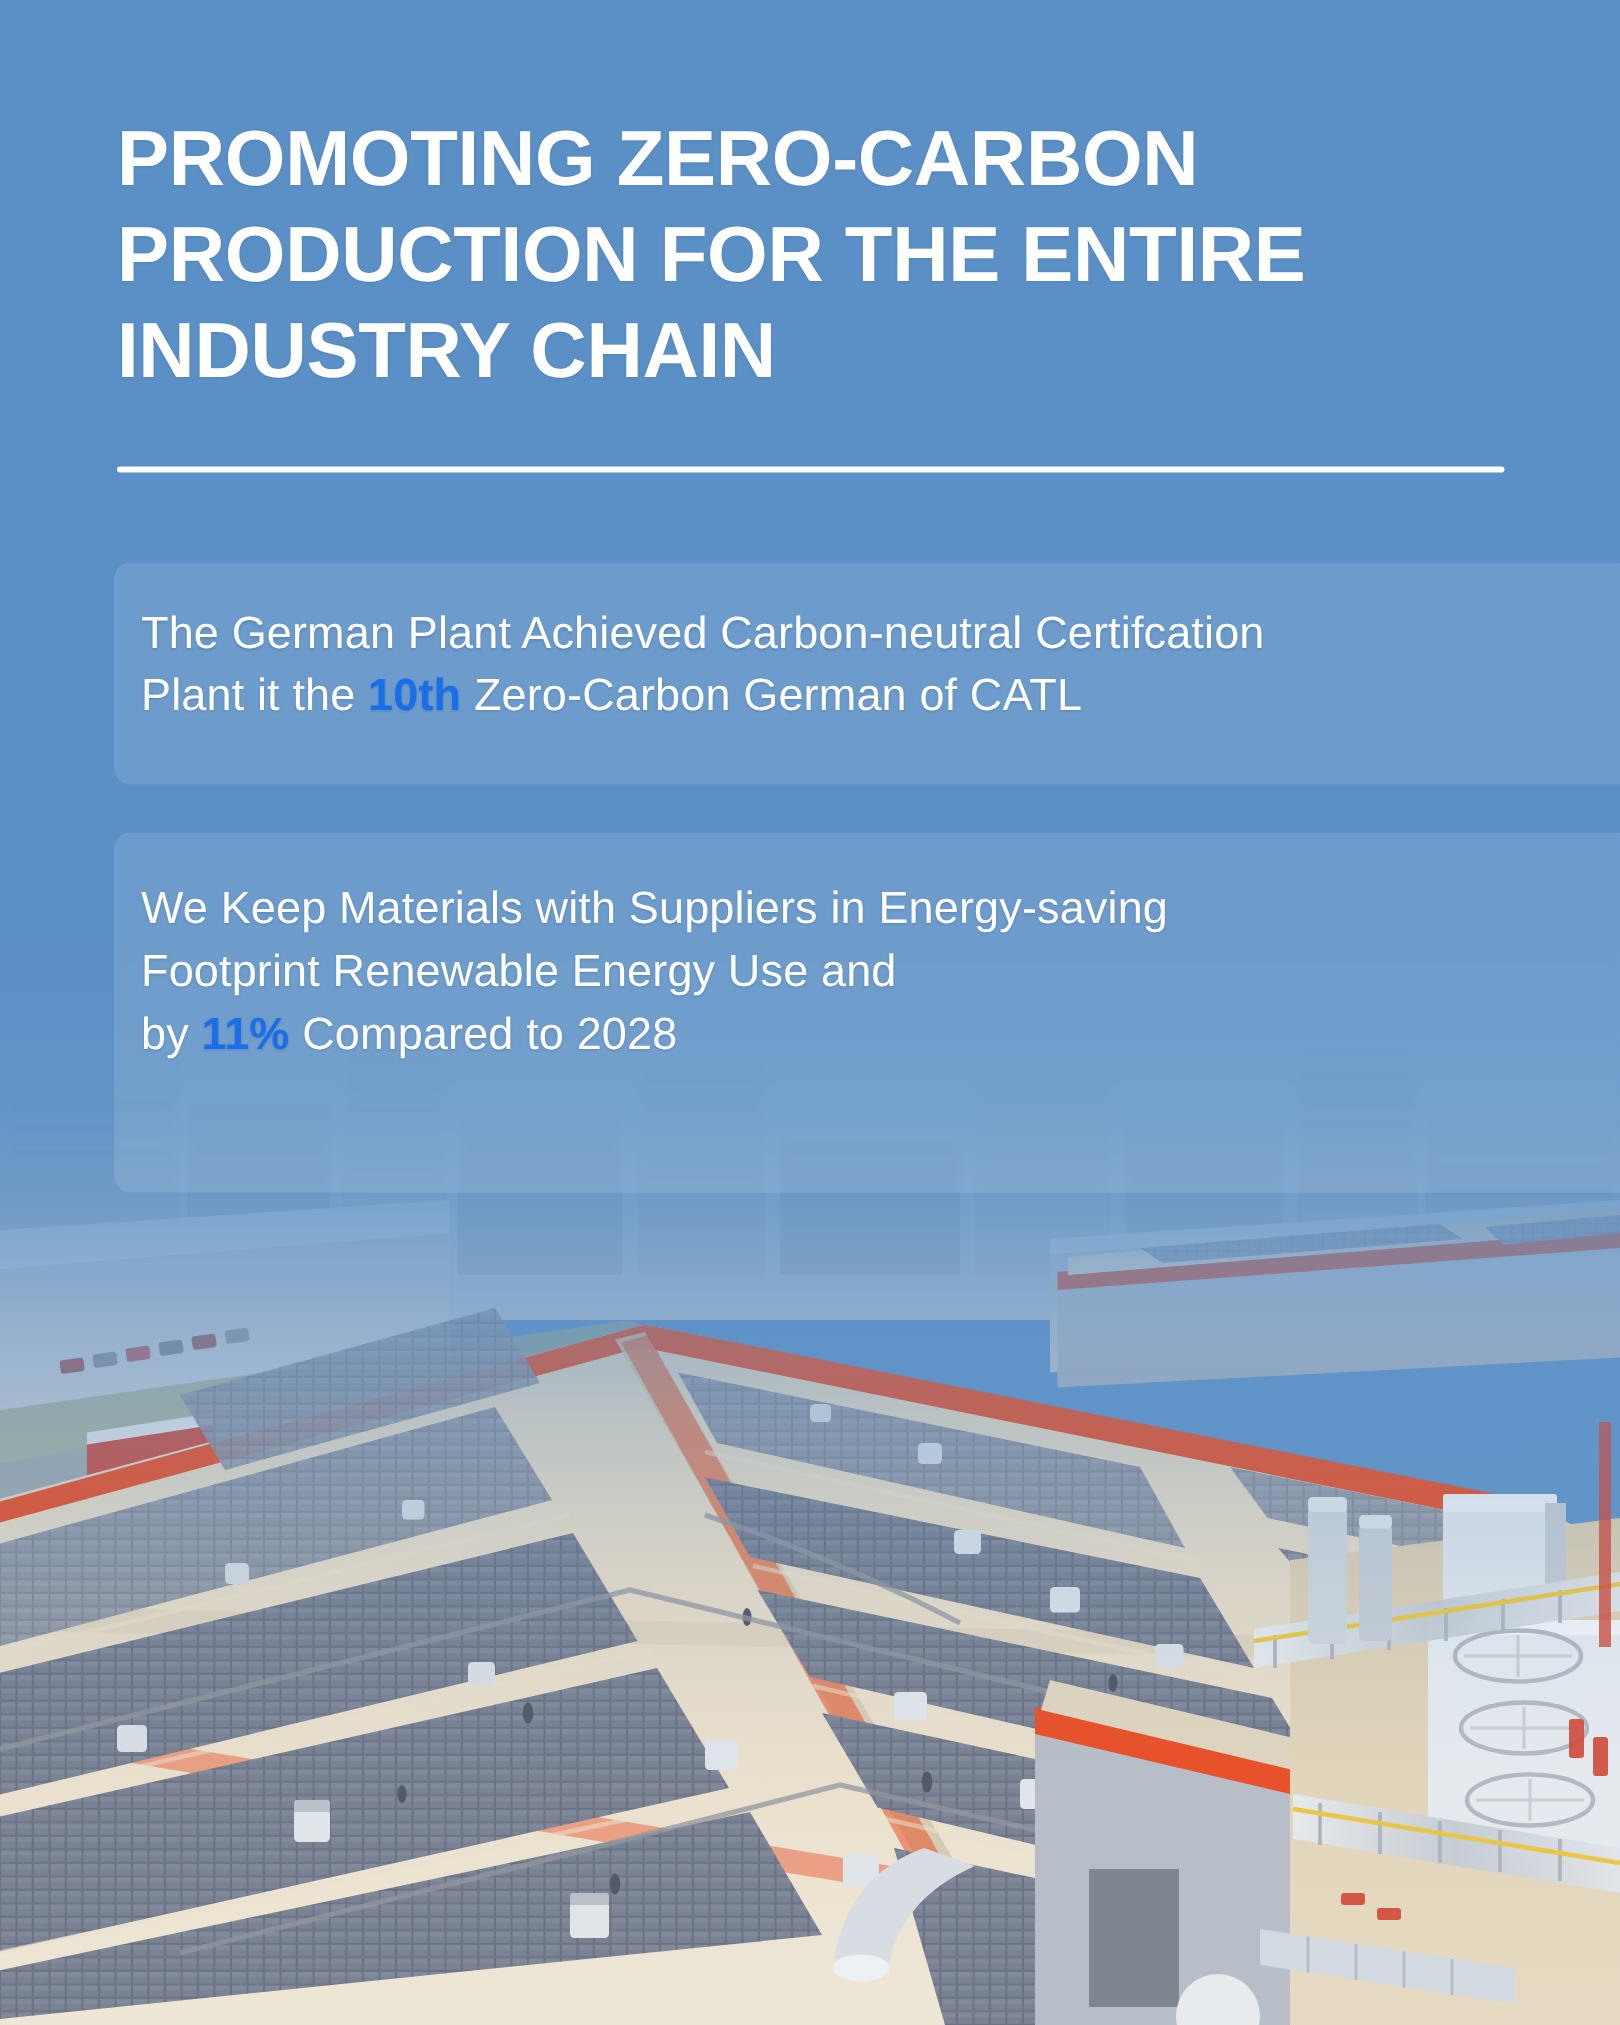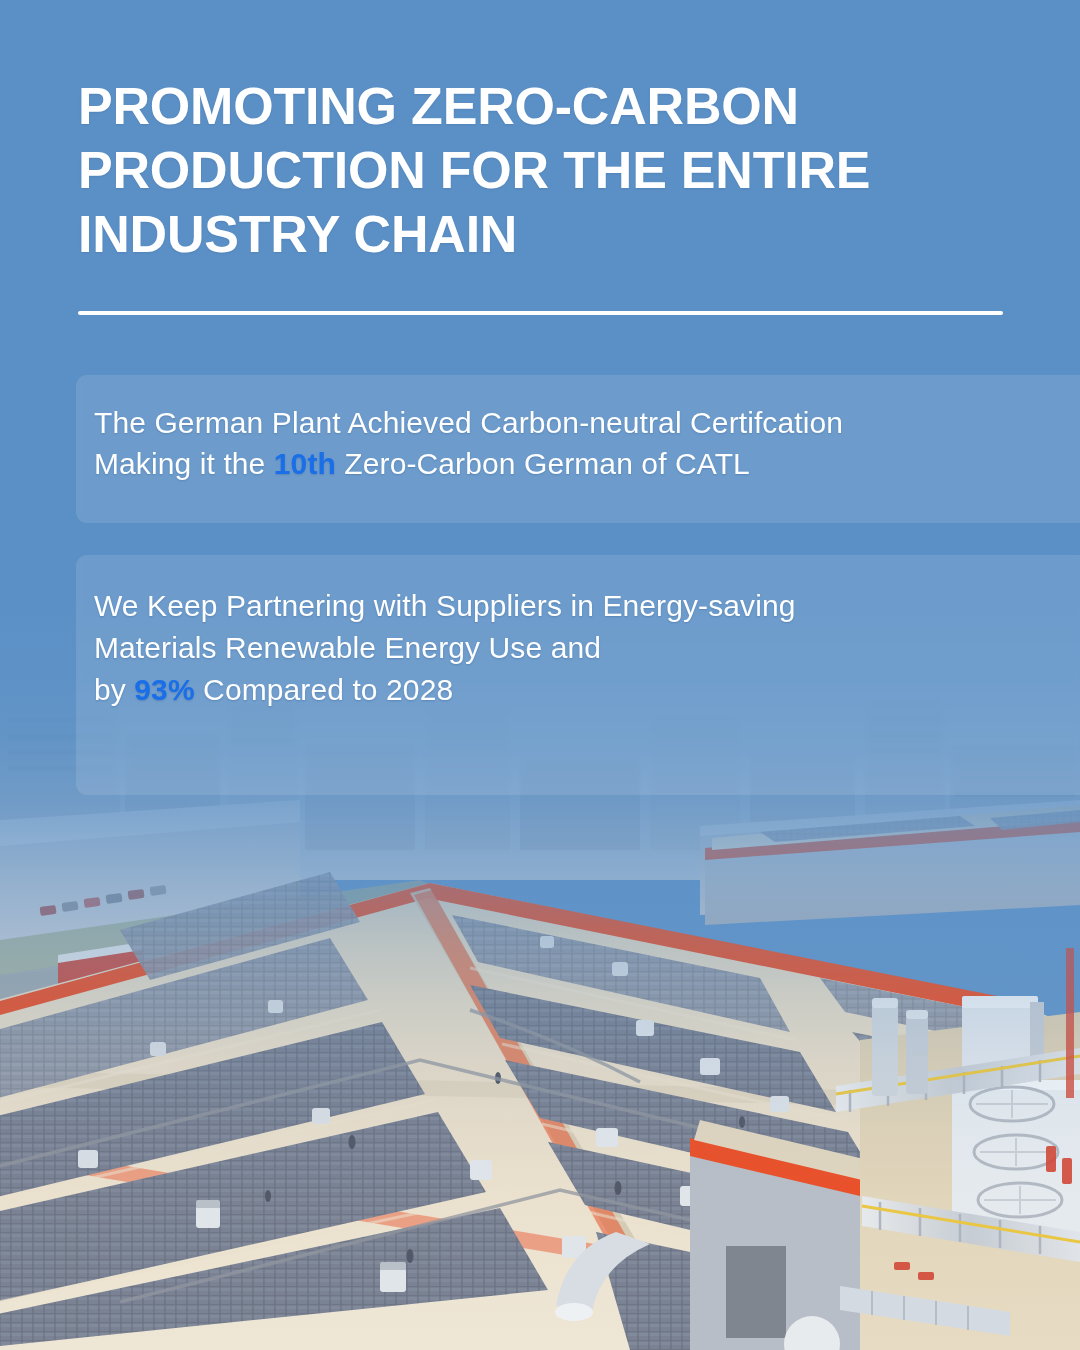--- a/index.html
+++ b/index.html
@@ -384,26 +384,26 @@
 
     <h1 class="headline">PROMOTING ZERO-CARBON
 PRODUCTION FOR THE ENTIRE
 INDUSTRY CHAIN</h1>
 
     <div class="divider"></div>
 
     <div class="card card-1">
       <div class="card-text">
         <span class="line">The German Plant Achieved Carbon-neutral Certifcation</span>
-        <span class="line"><span>Making it the </span><span class="accent">10th</span><span> Zero-Carbon German of CATL</span></span>
+        <span class="line"><span>Plant it the </span><span class="accent">10th</span><span> Zero-Carbon German of CATL</span></span>
       </div>
     </div>
 
     <div class="card card-2">
       <div class="card-text">
-        <span class="line">We Keep Partnering with Suppliers in Energy-saving</span>
-        <span class="line">Materials Renewable Energy Use and</span>
-        <span class="line"><span>by </span><span class="accent">93%</span><span> Compared to 2028</span></span>
+        <span class="line">We Keep Materials with Suppliers in Energy-saving</span>
+        <span class="line">Footprint Renewable Energy Use and</span>
+        <span class="line"><span>by </span><span class="accent">11%</span><span> Compared to 2028</span></span>
       </div>
     </div>
 
   </div>
 </div>
 
 </body></html>

